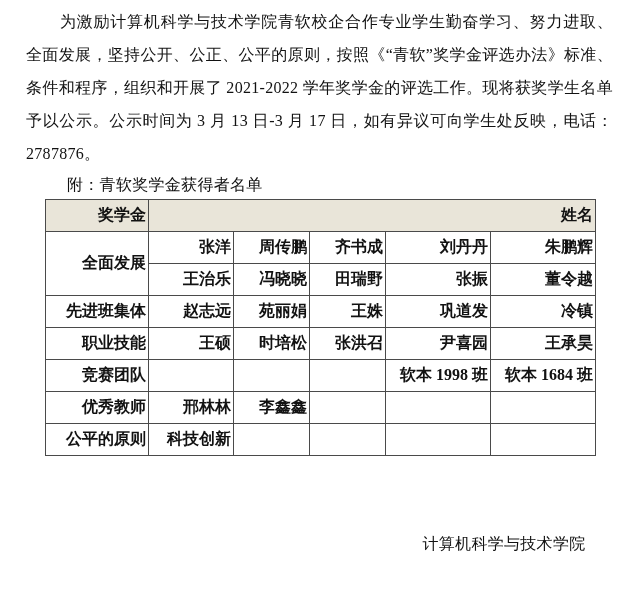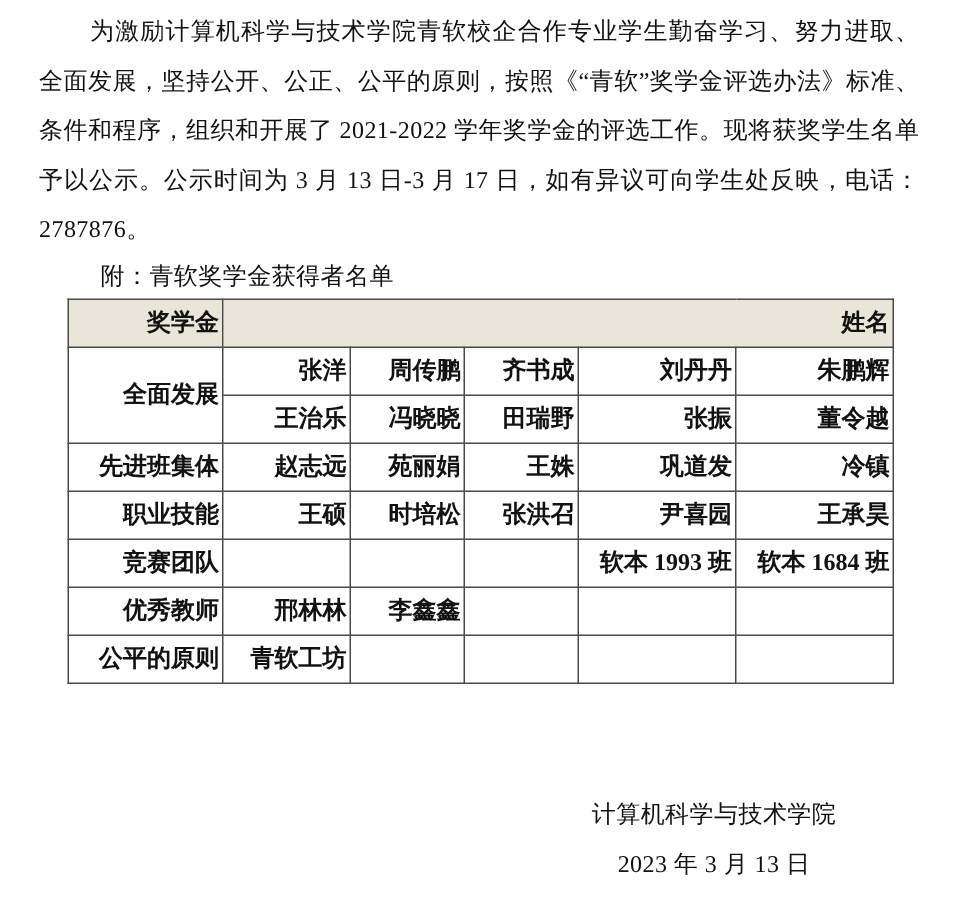--- a/index.html
+++ b/index.html
@@ -66,21 +66,21 @@
     font-size: 16px;
     font-weight: bold;
     white-space: nowrap;
     overflow: hidden;
   }
   .award thead th {
     background: var(--header-bg);
   }
   .signature {
     position: absolute;
-    left: 376px;
+    left: 404px;
     top: 527px;
     width: 200px;
     text-align: center;
     font-size: 16px;
     line-height: 33px;
     letter-spacing: 0.3px;
   }
 </style>
 </head>
 <body>
@@ -136,40 +136,39 @@
         <td>时培松</td>
         <td>张洪召</td>
         <td>尹喜园</td>
         <td>王承昊</td>
       </tr>
       <tr>
         <td>竞赛团队</td>
         <td></td>
         <td></td>
         <td></td>
-        <td>软本 1993 班</td>
+        <td>软本 1998 班</td>
         <td>软本 1684 班</td>
       </tr>
       <tr>
         <td>优秀教师</td>
         <td>邢林林</td>
         <td>李鑫鑫</td>
         <td></td>
         <td></td>
         <td></td>
       </tr>
       <tr>
         <td>公平的原则</td>
-        <td>青软工坊</td>
+        <td>科技创新</td>
         <td></td>
         <td></td>
         <td></td>
         <td></td>
       </tr>
     </tbody>
   </table>
 
   <div class="signature">
     <div>计算机科学与技术学院</div>
-    <div>2023 年 3 月 13 日</div>
   </div>
 
 </div>
 
 </body></html>

